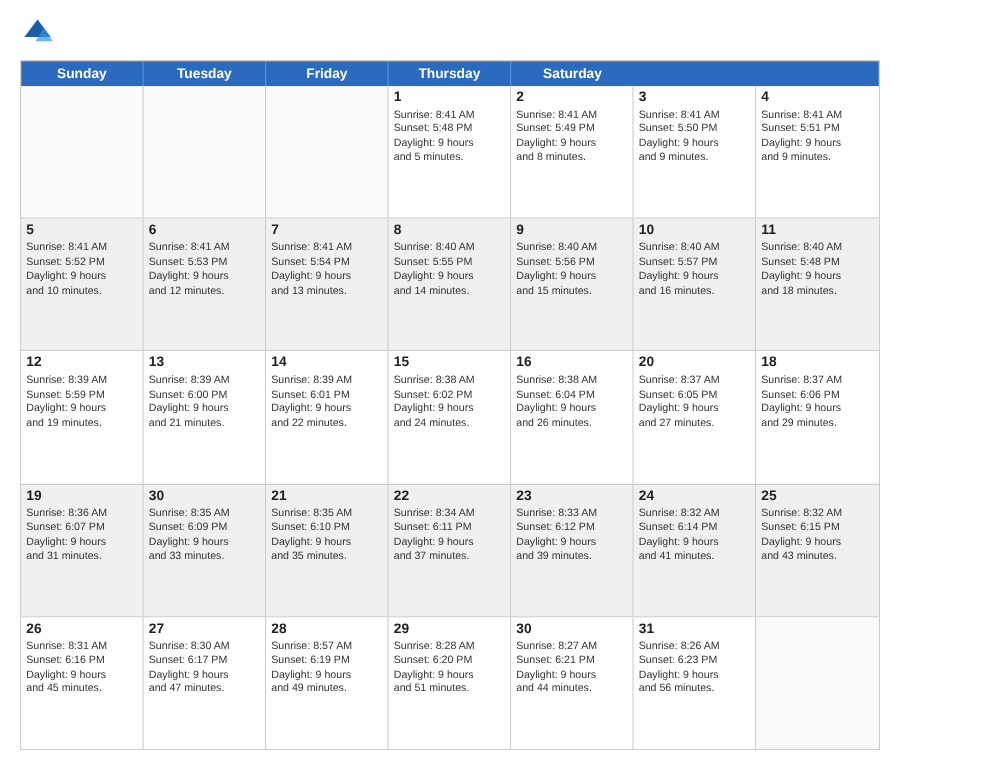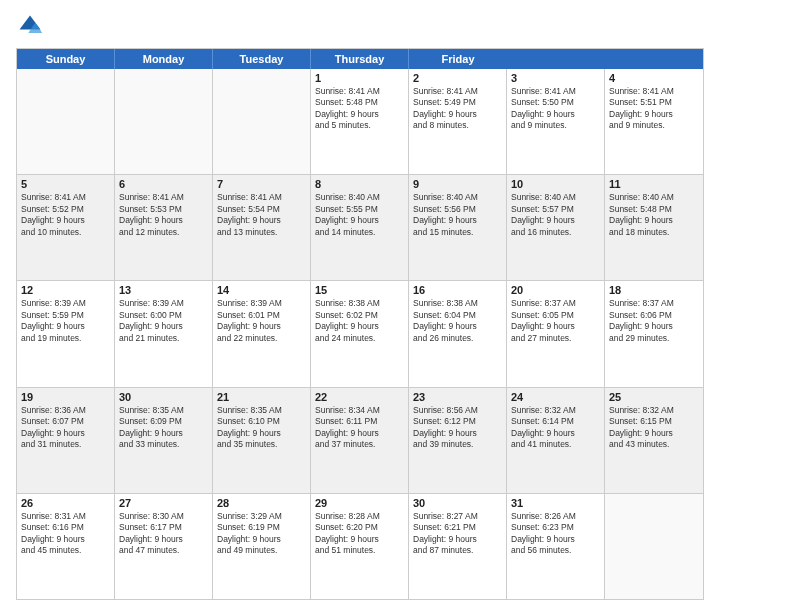--- a/index.html
+++ b/index.html
@@ -126,24 +126,24 @@
     </div>
     <div class="title-block">
       <div class="main-title"></div>
       <div class="subtitle"></div>
     </div>
   </div>
 
   <div class="calendar">
     <div class="cal-header-row">
     <div class="cal-header-cell">Sunday</div>
-        <div class="cal-header-cell">Monday</div>
         <div class="cal-header-cell">Tuesday</div>
+        <div class="cal-header-cell">Friday</div>
         <div class="cal-header-cell">Thursday</div>
-        <div class="cal-header-cell">Friday</div>
+        <div class="cal-header-cell">Saturday</div>
       </div>
     <div class="cal-body">
     <div class="cal-week">
           <div class="cal-cell empty"></div>
           <div class="cal-cell empty"></div>
           <div class="cal-cell empty"></div>
           <div class="cal-cell">
             <div class="day-num">1</div>
             <div class="cell-line">Sunrise: 8:41 AM</div>
             <div class="cell-line">Sunset: 5:48 PM</div>
@@ -298,21 +298,21 @@
           </div>
           <div class="cal-cell shaded">
             <div class="day-num">22</div>
             <div class="cell-line">Sunrise: 8:34 AM</div>
             <div class="cell-line">Sunset: 6:11 PM</div>
             <div class="cell-line">Daylight: 9 hours</div>
             <div class="cell-line">and 37 minutes.</div>
           </div>
           <div class="cal-cell shaded">
             <div class="day-num">23</div>
-            <div class="cell-line">Sunrise: 8:56 AM</div>
+            <div class="cell-line">Sunrise: 8:33 AM</div>
             <div class="cell-line">Sunset: 6:12 PM</div>
             <div class="cell-line">Daylight: 9 hours</div>
             <div class="cell-line">and 39 minutes.</div>
           </div>
           <div class="cal-cell shaded">
             <div class="day-num">24</div>
             <div class="cell-line">Sunrise: 8:32 AM</div>
             <div class="cell-line">Sunset: 6:14 PM</div>
             <div class="cell-line">Daylight: 9 hours</div>
             <div class="cell-line">and 41 minutes.</div>
@@ -335,38 +335,38 @@
           </div>
           <div class="cal-cell">
             <div class="day-num">27</div>
             <div class="cell-line">Sunrise: 8:30 AM</div>
             <div class="cell-line">Sunset: 6:17 PM</div>
             <div class="cell-line">Daylight: 9 hours</div>
             <div class="cell-line">and 47 minutes.</div>
           </div>
           <div class="cal-cell">
             <div class="day-num">28</div>
-            <div class="cell-line">Sunrise: 3:29 AM</div>
+            <div class="cell-line">Sunrise: 8:57 AM</div>
             <div class="cell-line">Sunset: 6:19 PM</div>
             <div class="cell-line">Daylight: 9 hours</div>
             <div class="cell-line">and 49 minutes.</div>
           </div>
           <div class="cal-cell">
             <div class="day-num">29</div>
             <div class="cell-line">Sunrise: 8:28 AM</div>
             <div class="cell-line">Sunset: 6:20 PM</div>
             <div class="cell-line">Daylight: 9 hours</div>
             <div class="cell-line">and 51 minutes.</div>
           </div>
           <div class="cal-cell">
             <div class="day-num">30</div>
             <div class="cell-line">Sunrise: 8:27 AM</div>
             <div class="cell-line">Sunset: 6:21 PM</div>
             <div class="cell-line">Daylight: 9 hours</div>
-            <div class="cell-line">and 87 minutes.</div>
+            <div class="cell-line">and 44 minutes.</div>
           </div>
           <div class="cal-cell">
             <div class="day-num">31</div>
             <div class="cell-line">Sunrise: 8:26 AM</div>
             <div class="cell-line">Sunset: 6:23 PM</div>
             <div class="cell-line">Daylight: 9 hours</div>
             <div class="cell-line">and 56 minutes.</div>
           </div>
           <div class="cal-cell empty"></div>
         </div>

